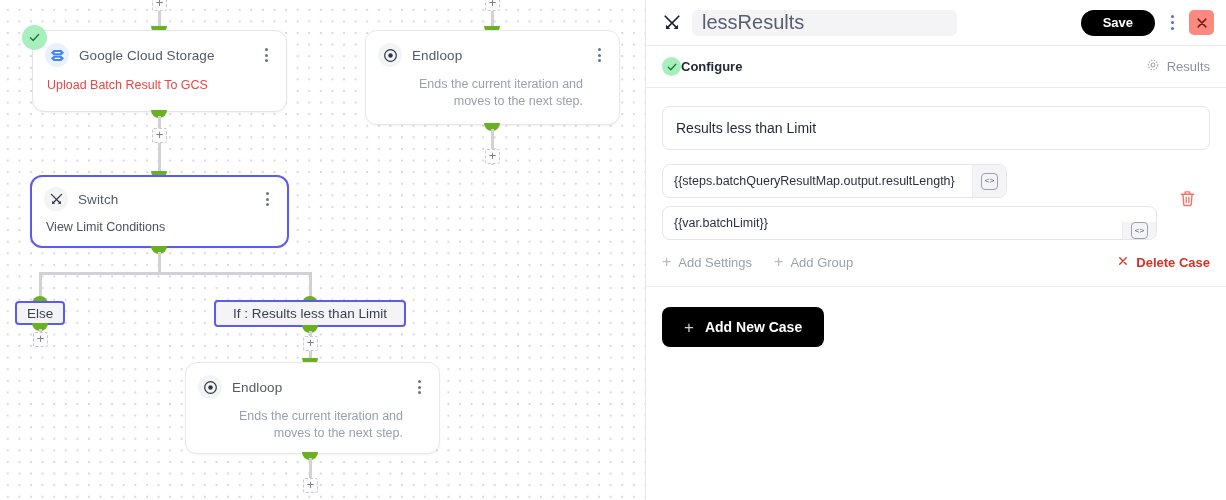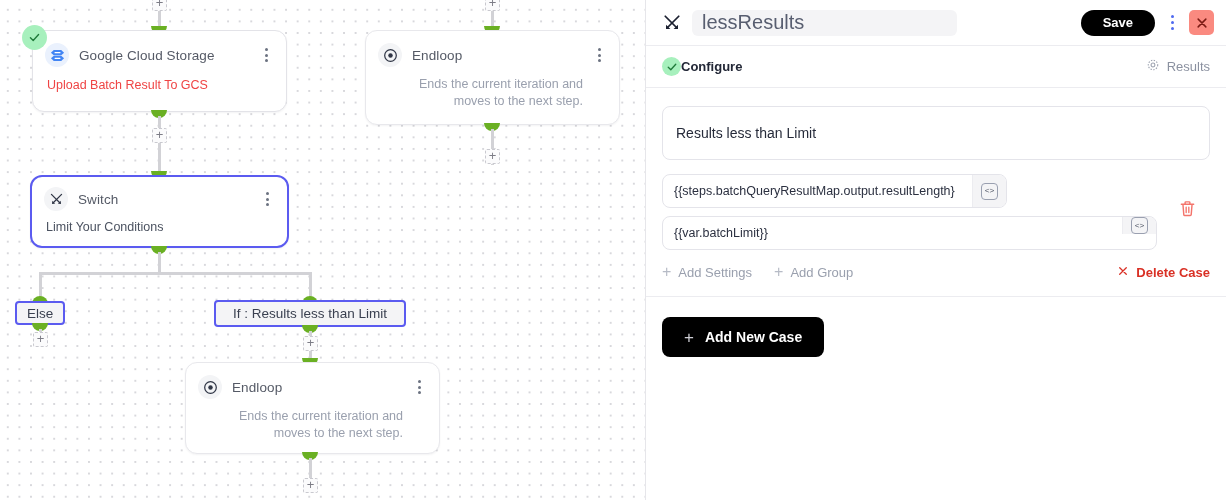--- a/index.html
+++ b/index.html
@@ -115,21 +115,21 @@
     width: 19px; height: 19px; border-radius: 50%; background: #a7f0bd;
     display: flex; align-items: center; justify-content: center;
   }
   .configure-label { font-size: 13px; font-weight: bold; color: #222736; }
   .settings-grp { margin-left: auto; display: flex; align-items: center; gap: 7px; cursor: pointer; }
   .settings-label { font-size: 13px; color: #8b91a0; }
 
   .panel-body { padding: 18px 16px 0 16px; flex: 1 1 auto; }
 
   .case-name-input {
-    width: 100%; height: 54px; border: 1px solid #e4e4ea; border-radius: 8px;
+    width: 100%; height: 44px; border: 1px solid #e4e4ea; border-radius: 8px;
     padding: 0 13px; font-size: 14px; color: #262b3a; outline: none;
     font-family: "Liberation Sans", sans-serif; background: #fff;
   }
 
   .cond-block { display: flex; align-items: flex-start; margin-top: 14px; }
   .cond-fields { flex: 1 1 auto; }
 
   .cond-row1 { display: flex; align-items: stretch; gap: 16px; }
   .expr-wrap {
     flex: 1 1 auto; display: flex; align-items: stretch;
@@ -151,21 +151,21 @@
     font-size: 8px; color: #4a5060; font-family: "Liberation Mono", monospace; line-height: 1;
   }
   .op-select {
     flex: 0 0 150px; border: 1px solid #e4e4ea; border-radius: 8px; height: 34px;
     display: flex; align-items: center; padding: 0 12px; cursor: pointer; background:#fff;
   }
   .op-label { font-size: 14px; color: #1e2433; font-weight: bold; }
   .chev { margin-left: auto; width: 12px; height: 12px; }
 
   .cond-row2 {
-    margin-top: 8px; display: flex; align-items: flex-start;
+    margin-top: 8px; display: flex; align-items: flex-end;
     border: 1px solid #e4e4ea; border-radius: 8px; overflow: hidden;
     max-width: 495px; background:#fff;
   }
   .trash-btn {
     flex: 0 0 46px; display: flex; align-items: flex-start; justify-content: center;
     padding-top: 25px; cursor: pointer; background: none; border: none;
   }
 
   .actions-row { display: flex; align-items: center; margin-top: 14px; gap: 22px; }
   .ghost-btn {
@@ -268,21 +268,21 @@
             <path d="M3.4 12.6 L3.4 9.4 L6.6 12.6 Z" fill="#2f3545"></path>
           </svg>
         </div>
         <div class="node-title">Switch</div>
         <div class="node-kebab">
             <i></i>
             <i></i>
             <i></i>
           </div>
       </div>
-      <div class="node-sub plain" style="padding:9px 14px 0 14px;">Limit Your Conditions</div>
+      <div class="node-sub plain" style="padding:9px 14px 0 14px;">View Limit Conditions</div>
     </div>
 
     <div class="handle" style="left:151px; top:246px;"></div>
     <div class="edge v" style="left:158px; top:252px; height:22px;"></div>
     <div class="edge h" style="left:39px; top:272px; width:273px;"></div>
     <div class="edge v" style="left:39px; top:272px; height:28px;"></div>
     <div class="edge v" style="left:309px; top:272px; height:28px;"></div>
     <div class="handle up" style="left:32px; top:296px;"></div>
     <div class="handle up" style="left:302px; top:296px;"></div>
 

